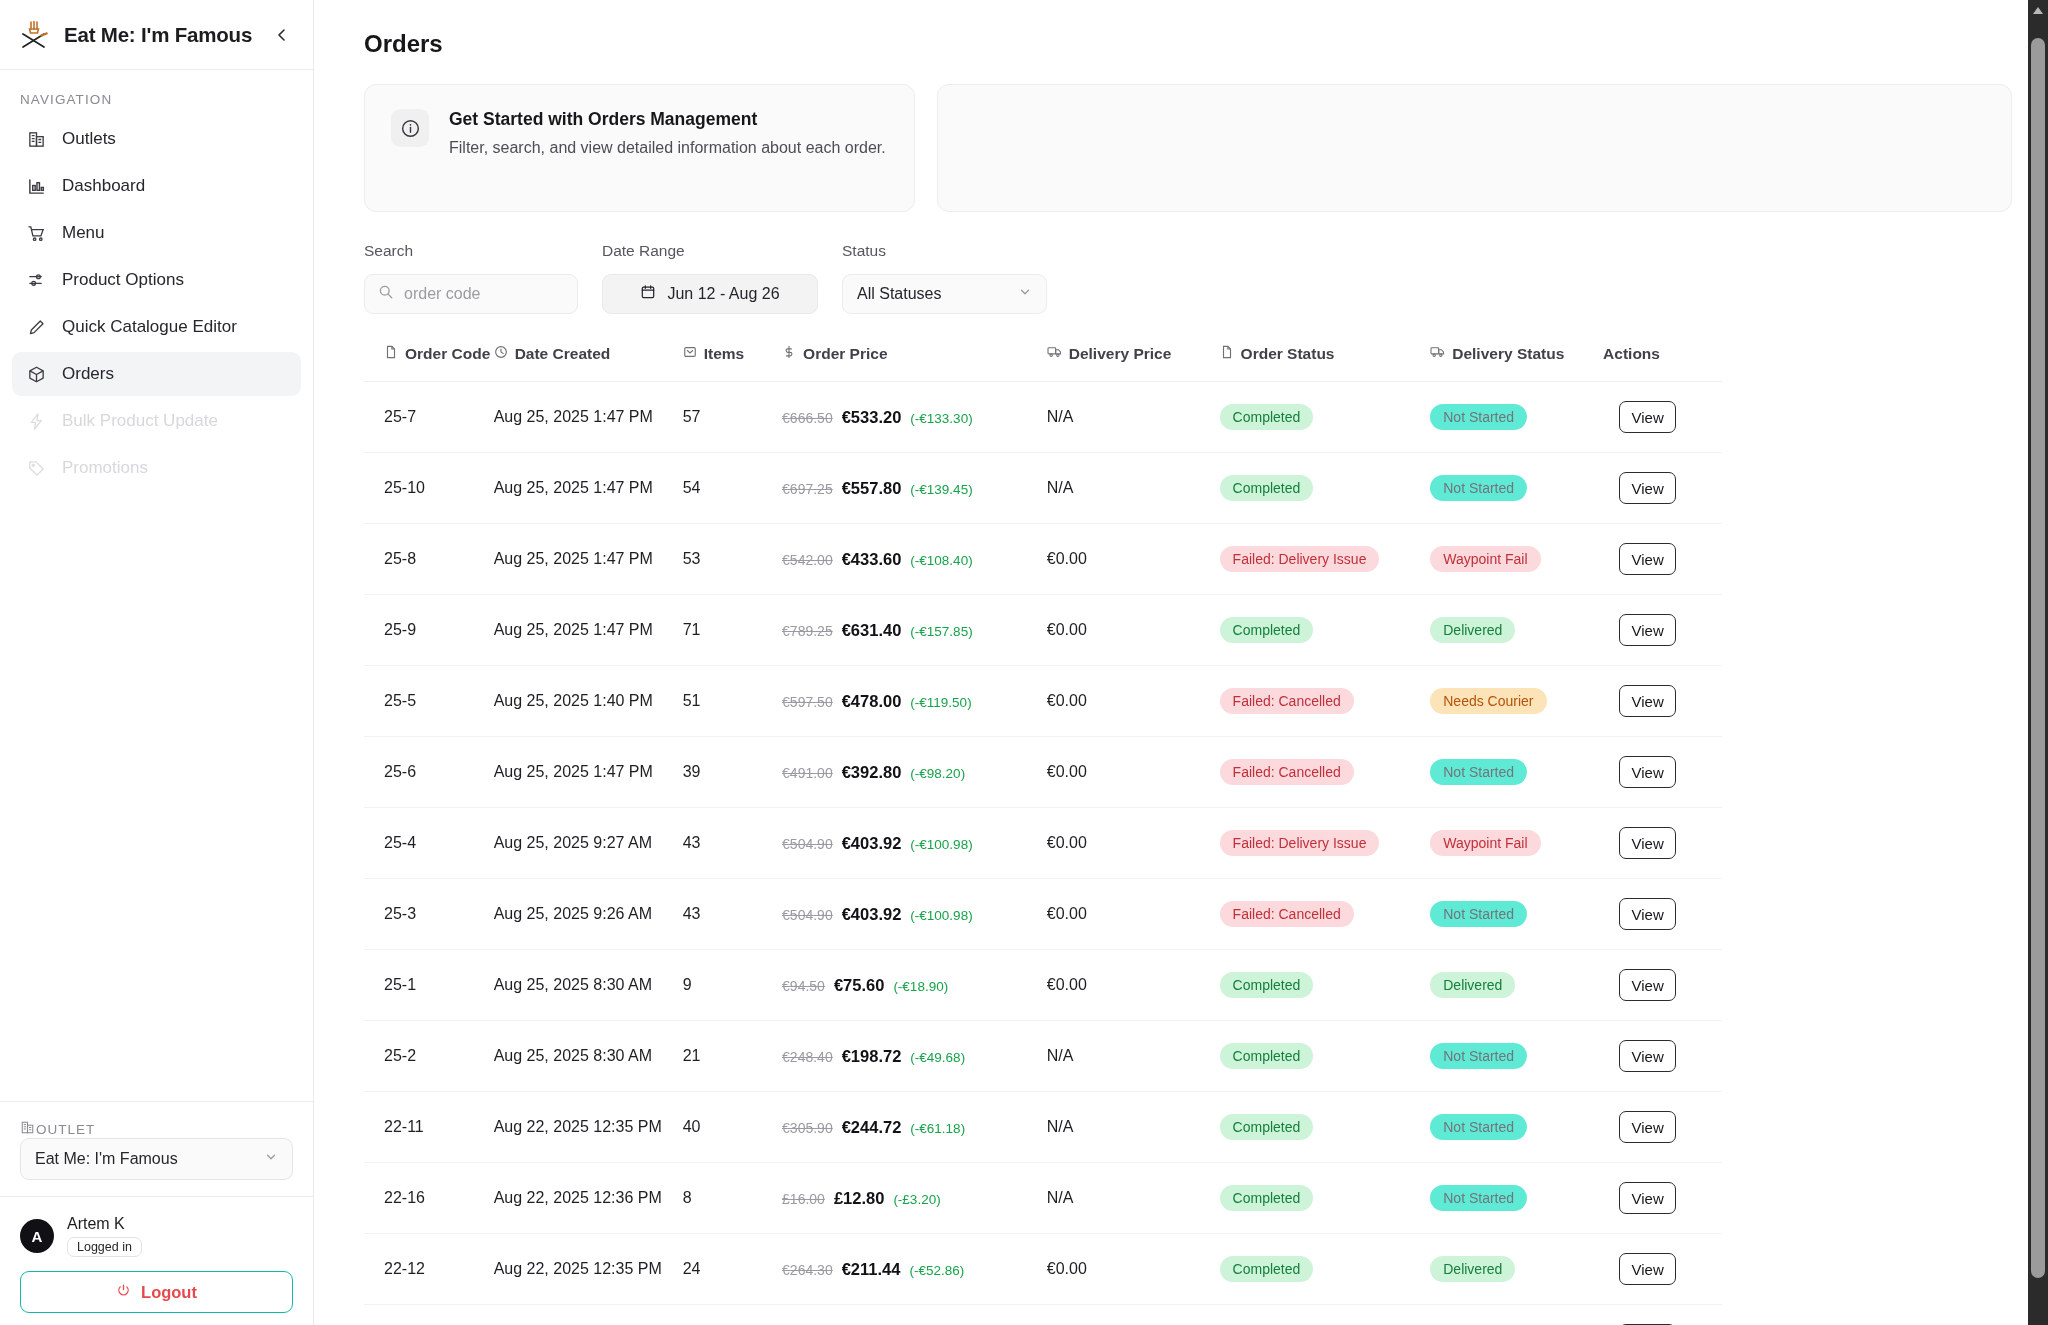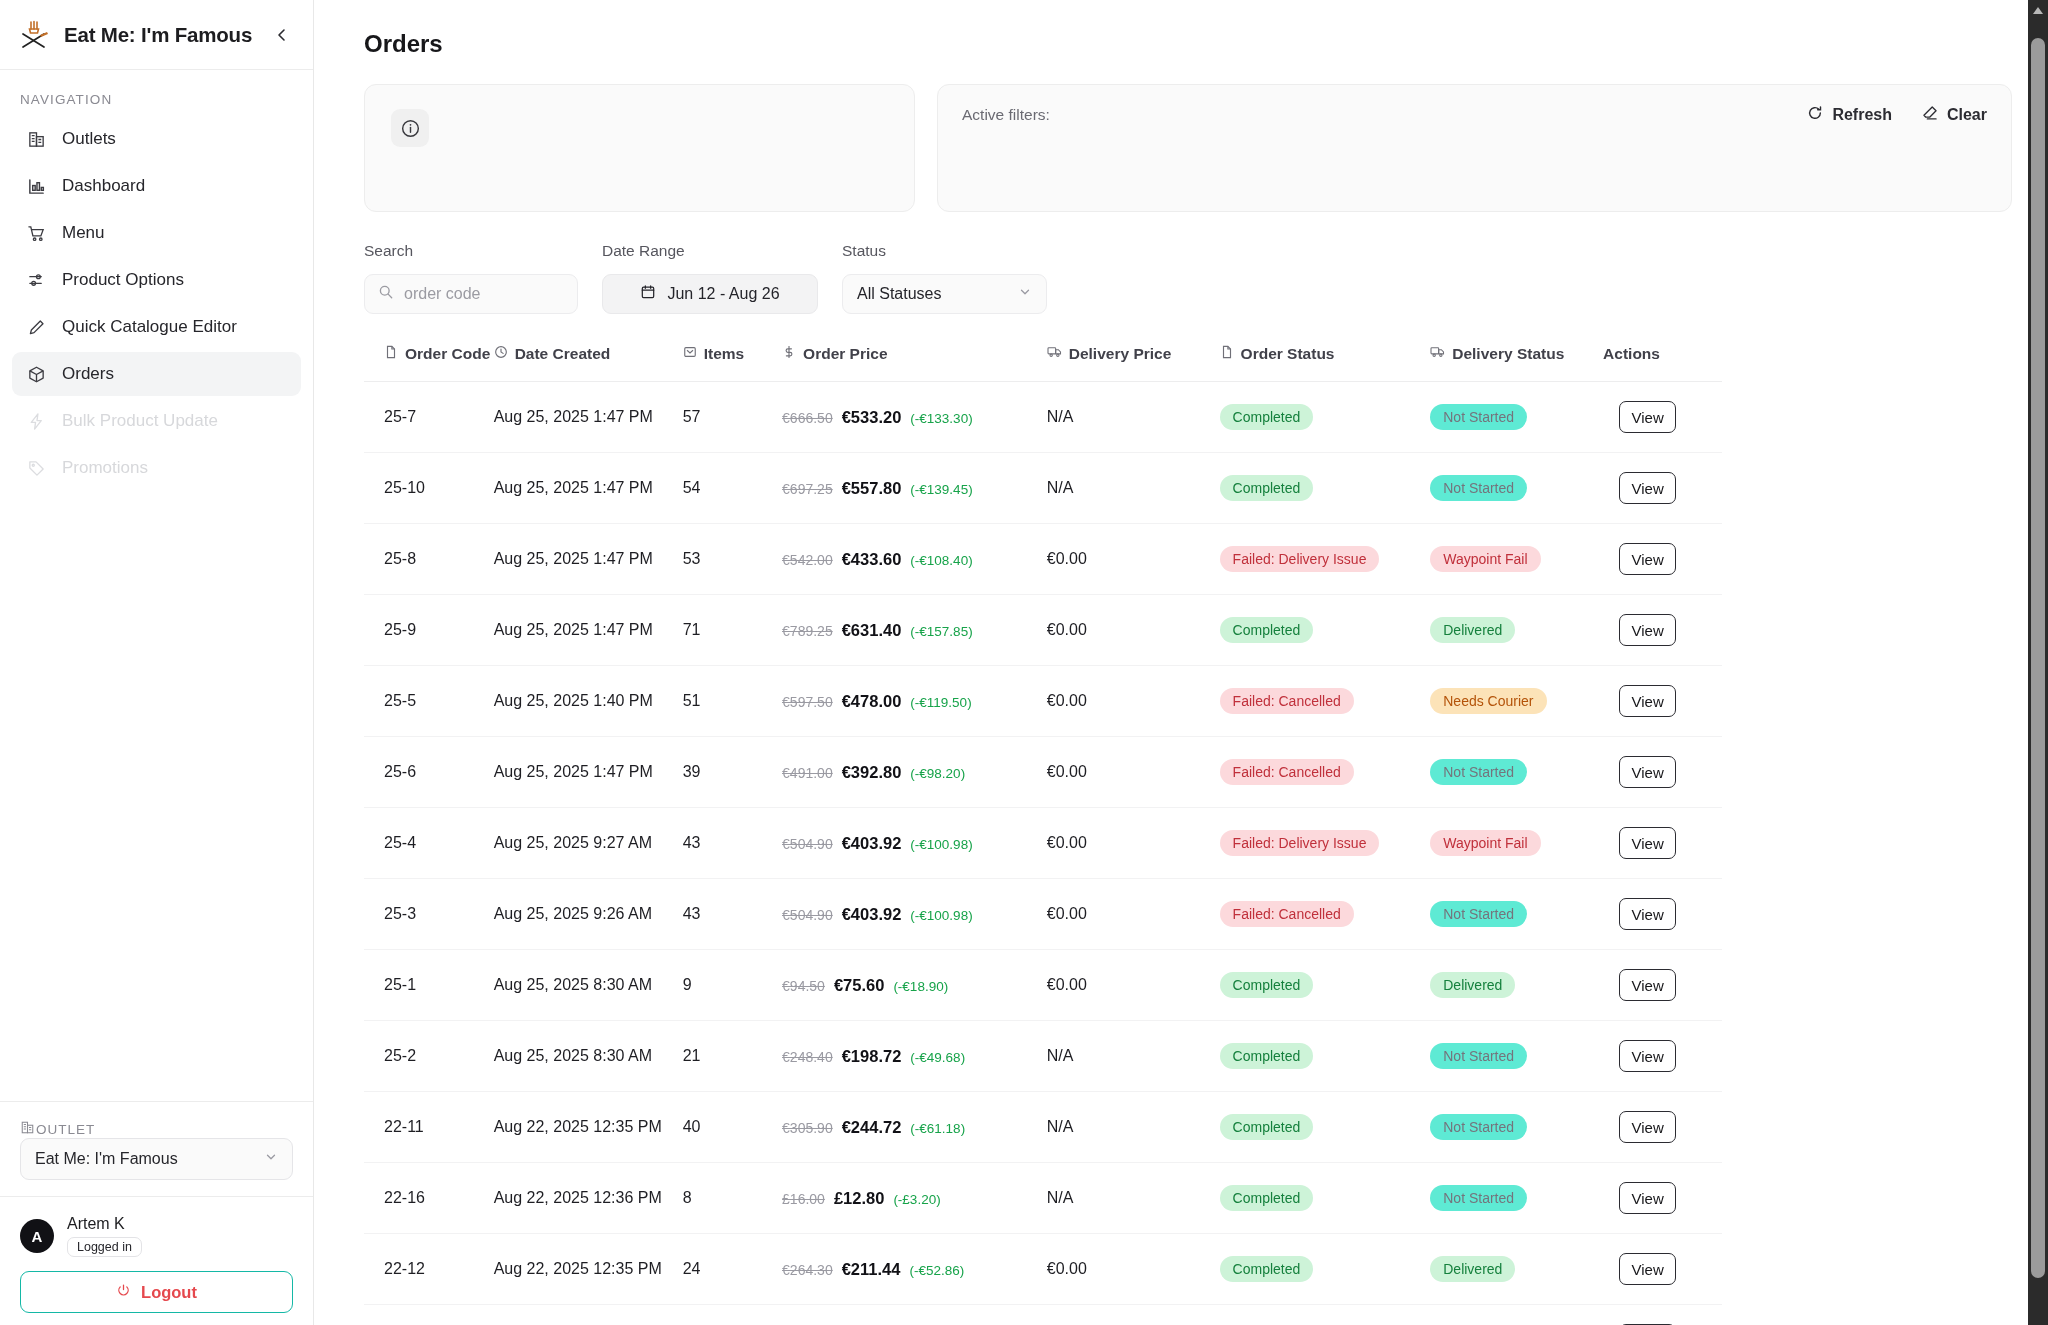--- a/index.html
+++ b/index.html
@@ -360,46 +360,27 @@
     <div class="top-row">
 
       <section class="info-card">
         <span class="info-ico">
           <svg width="21" height="21" viewBox="0 0 22 22" fill="none" stroke="currentColor" stroke-width="1.5">
               <circle cx="11" cy="11" r="8.2"></circle>
               <path d="M11 10v5" stroke-linecap="round"></path>
               <circle cx="11" cy="7.2" r="0.9" fill="currentColor" stroke="none"></circle>
             </svg>
         </span>
+        <div>
+          <div class="info-title">Get Started with Orders Management</div>
+          <div class="info-sub">Filter, search, and view detailed information about each order.</div>
+        </div>
       </section>
 
       <section class="filters-card">
-        <div class="filters-top">
-          <span class="filters-label">Active filters:</span>
-          <span class="filters-actions">
-            <span class="filter-action">
-              <span>
-                <svg width="16" height="16" viewBox="0 0 18 18" fill="none" stroke="currentColor" stroke-width="1.6" stroke-linecap="round">
-                    <path d="M15 9a6 6 0 1 1-1.9-4.4"></path>
-                    <polyline points="15.2,2.2 15.2,5.4 12,5.4"></polyline>
-                  </svg>
-              </span>
-              <span>Refresh</span>
-            </span>
-            <span class="filter-action">
-              <span>
-                <svg width="16" height="16" viewBox="0 0 18 18" fill="none" stroke="currentColor" stroke-width="1.5" stroke-linejoin="round">
-                    <path d="M11.5 2.2l4.3 4.3-7.2 7.2H4.3L2.2 11.6z"></path>
-                    <path d="M6 15.7h9.8" stroke-linecap="round"></path>
-                  </svg>
-              </span>
-              <span>Clear</span>
-            </span>
-          </span>
-        </div>
       </section>
     </div>
 
     <div class="controls">
 
       <div class="ctl">
         <span class="ctl-label">Search</span>
         <div class="search-box">
           <span>
             <svg width="16" height="16" viewBox="0 0 18 18" fill="none" stroke="#9b9ba2" stroke-width="1.5" stroke-linecap="round">

